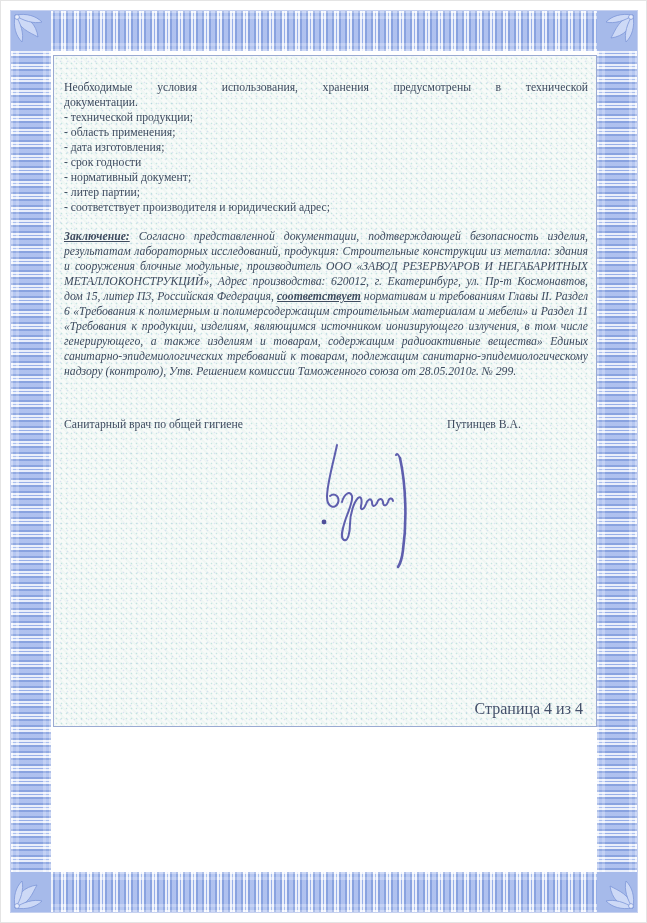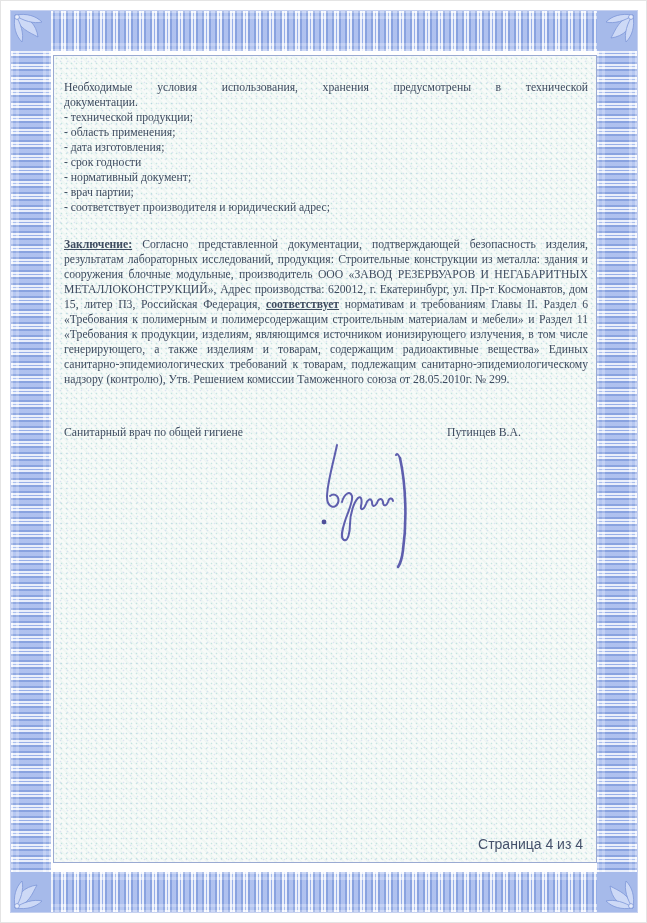--- a/index.html
+++ b/index.html
@@ -52,49 +52,49 @@
     position:absolute;width:40px;height:40px;
     background:#a6baea;
   }
   .corner svg{display:block;width:40px;height:40px;}
   .c-tl{left:0;top:0;}
   .c-tr{right:0;top:0;transform:rotate(90deg);}
   .c-br{right:0;bottom:0;transform:rotate(180deg);}
   .c-bl{left:0;bottom:0;transform:rotate(270deg);}
   
   .panel{
-    position:absolute;left:52px;top:54px;width:544px;height:808px;
+    position:absolute;left:52px;top:54px;width:544px;height:672px;
     box-sizing:border-box;
     border:1px solid #9aaad2;
     background-color:#f7faf8;
     background-image:
       radial-gradient(circle, rgba(88,185,175,.30) .7px, transparent 1.1px),
       radial-gradient(circle, rgba(120,150,215,.22) .7px, transparent 1.1px),
       repeating-linear-gradient(45deg, rgba(140,200,192,.07) 0 2px, transparent 2px 6px);
     background-size:5px 5px,7px 7px,auto;
     background-position:0 0,3px 2px,0 0;
     color:#3e4b5f;
     font-size:11.7px;
     line-height:15px;
   }
   .textcol{padding:24px 8px 0 10px;}
   .para-justify{text-align:justify;margin:0;}
   .line-spread{display:block;text-align:justify;text-align-last:justify;}
   .line-plain{display:block;}
   .list-item{display:block;}
-  .conclusion{margin-top:22px;}
+  .conclusion{margin-top:14px;font-style:italic;}
   .hd{font-weight:bold;text-decoration:underline;}
   .sig-row{position:relative;margin-top:38px;height:16px;}
   .sig-role{position:absolute;left:0;top:0;}
   .sig-name{position:absolute;left:383px;top:0;}
   .signature-svg{position:absolute;left:260px;top:384px;width:100px;height:130px;pointer-events:none;}
   .page-indicator{
     position:absolute;right:13px;bottom:10px;
-    font-family:Liberation Sans, sans-serif;
-    font-size:14px;color:#44506a;
+    font-family:Liberation Serif, serif;
+    font-size:16px;color:#44506a;
   }
 </style>
 </head>
 <body>
 
 <div class="page">
 
   <div class="frame">
     <div class="strip strip-h strip-top"></div>
     <div class="strip strip-h strip-bottom"></div>
@@ -151,21 +151,21 @@
         <span class="line-plain">документации.</span>
       </p>
 
 
       <div>
         <span class="list-item">- технической продукции;</span>
         <span class="list-item">- область применения;</span>
         <span class="list-item">- дата изготовления;</span>
         <span class="list-item">- срок годности</span>
         <span class="list-item">- нормативный документ;</span>
-        <span class="list-item">- врач партии;</span>
+        <span class="list-item">- литер партии;</span>
         <span class="list-item">- соответствует производителя и юридический адрес;</span>
       </div>
 
       <p class="para-justify conclusion"><span class="hd">Заключение:</span><span> Согласно представленной документации, подтверждающей безопасность изделия, результатам лабораторных исследований, продукция: Строительные конструкции из металла: здания и сооружения блочные модульные, производитель ООО «ЗАВОД РЕЗЕРВУАРОВ И НЕГАБАРИТНЫХ МЕТАЛЛОКОНСТРУКЦИЙ», Адрес производства: 620012, г. Екатеринбург, ул. Пр-т Космонавтов, дом 15, литер П3, Российская Федерация, </span><span class="hd">соответствует</span><span>  нормативам и требованиям Главы II. Раздел 6 «Требования к полимерным и полимерсодержащим строительным материалам и мебели» и Раздел 11 «Требования к продукции, изделиям, являющимся источником ионизирующего излучения, в том числе генерирующего, а также изделиям и товарам, содержащим радиоактивные вещества» Единых санитарно-эпидемиологических требований к товарам, подлежащим санитарно-эпидемиологическому надзору (контролю), Утв. Решением комиссии Таможенного союза от 28.05.2010г. № 299.</span></p>
 
       <div class="sig-row">
         <span class="sig-role">Санитарный врач по общей гигиене</span>
         <span class="sig-name">Путинцев В.А.</span>
       </div>
     </div>

